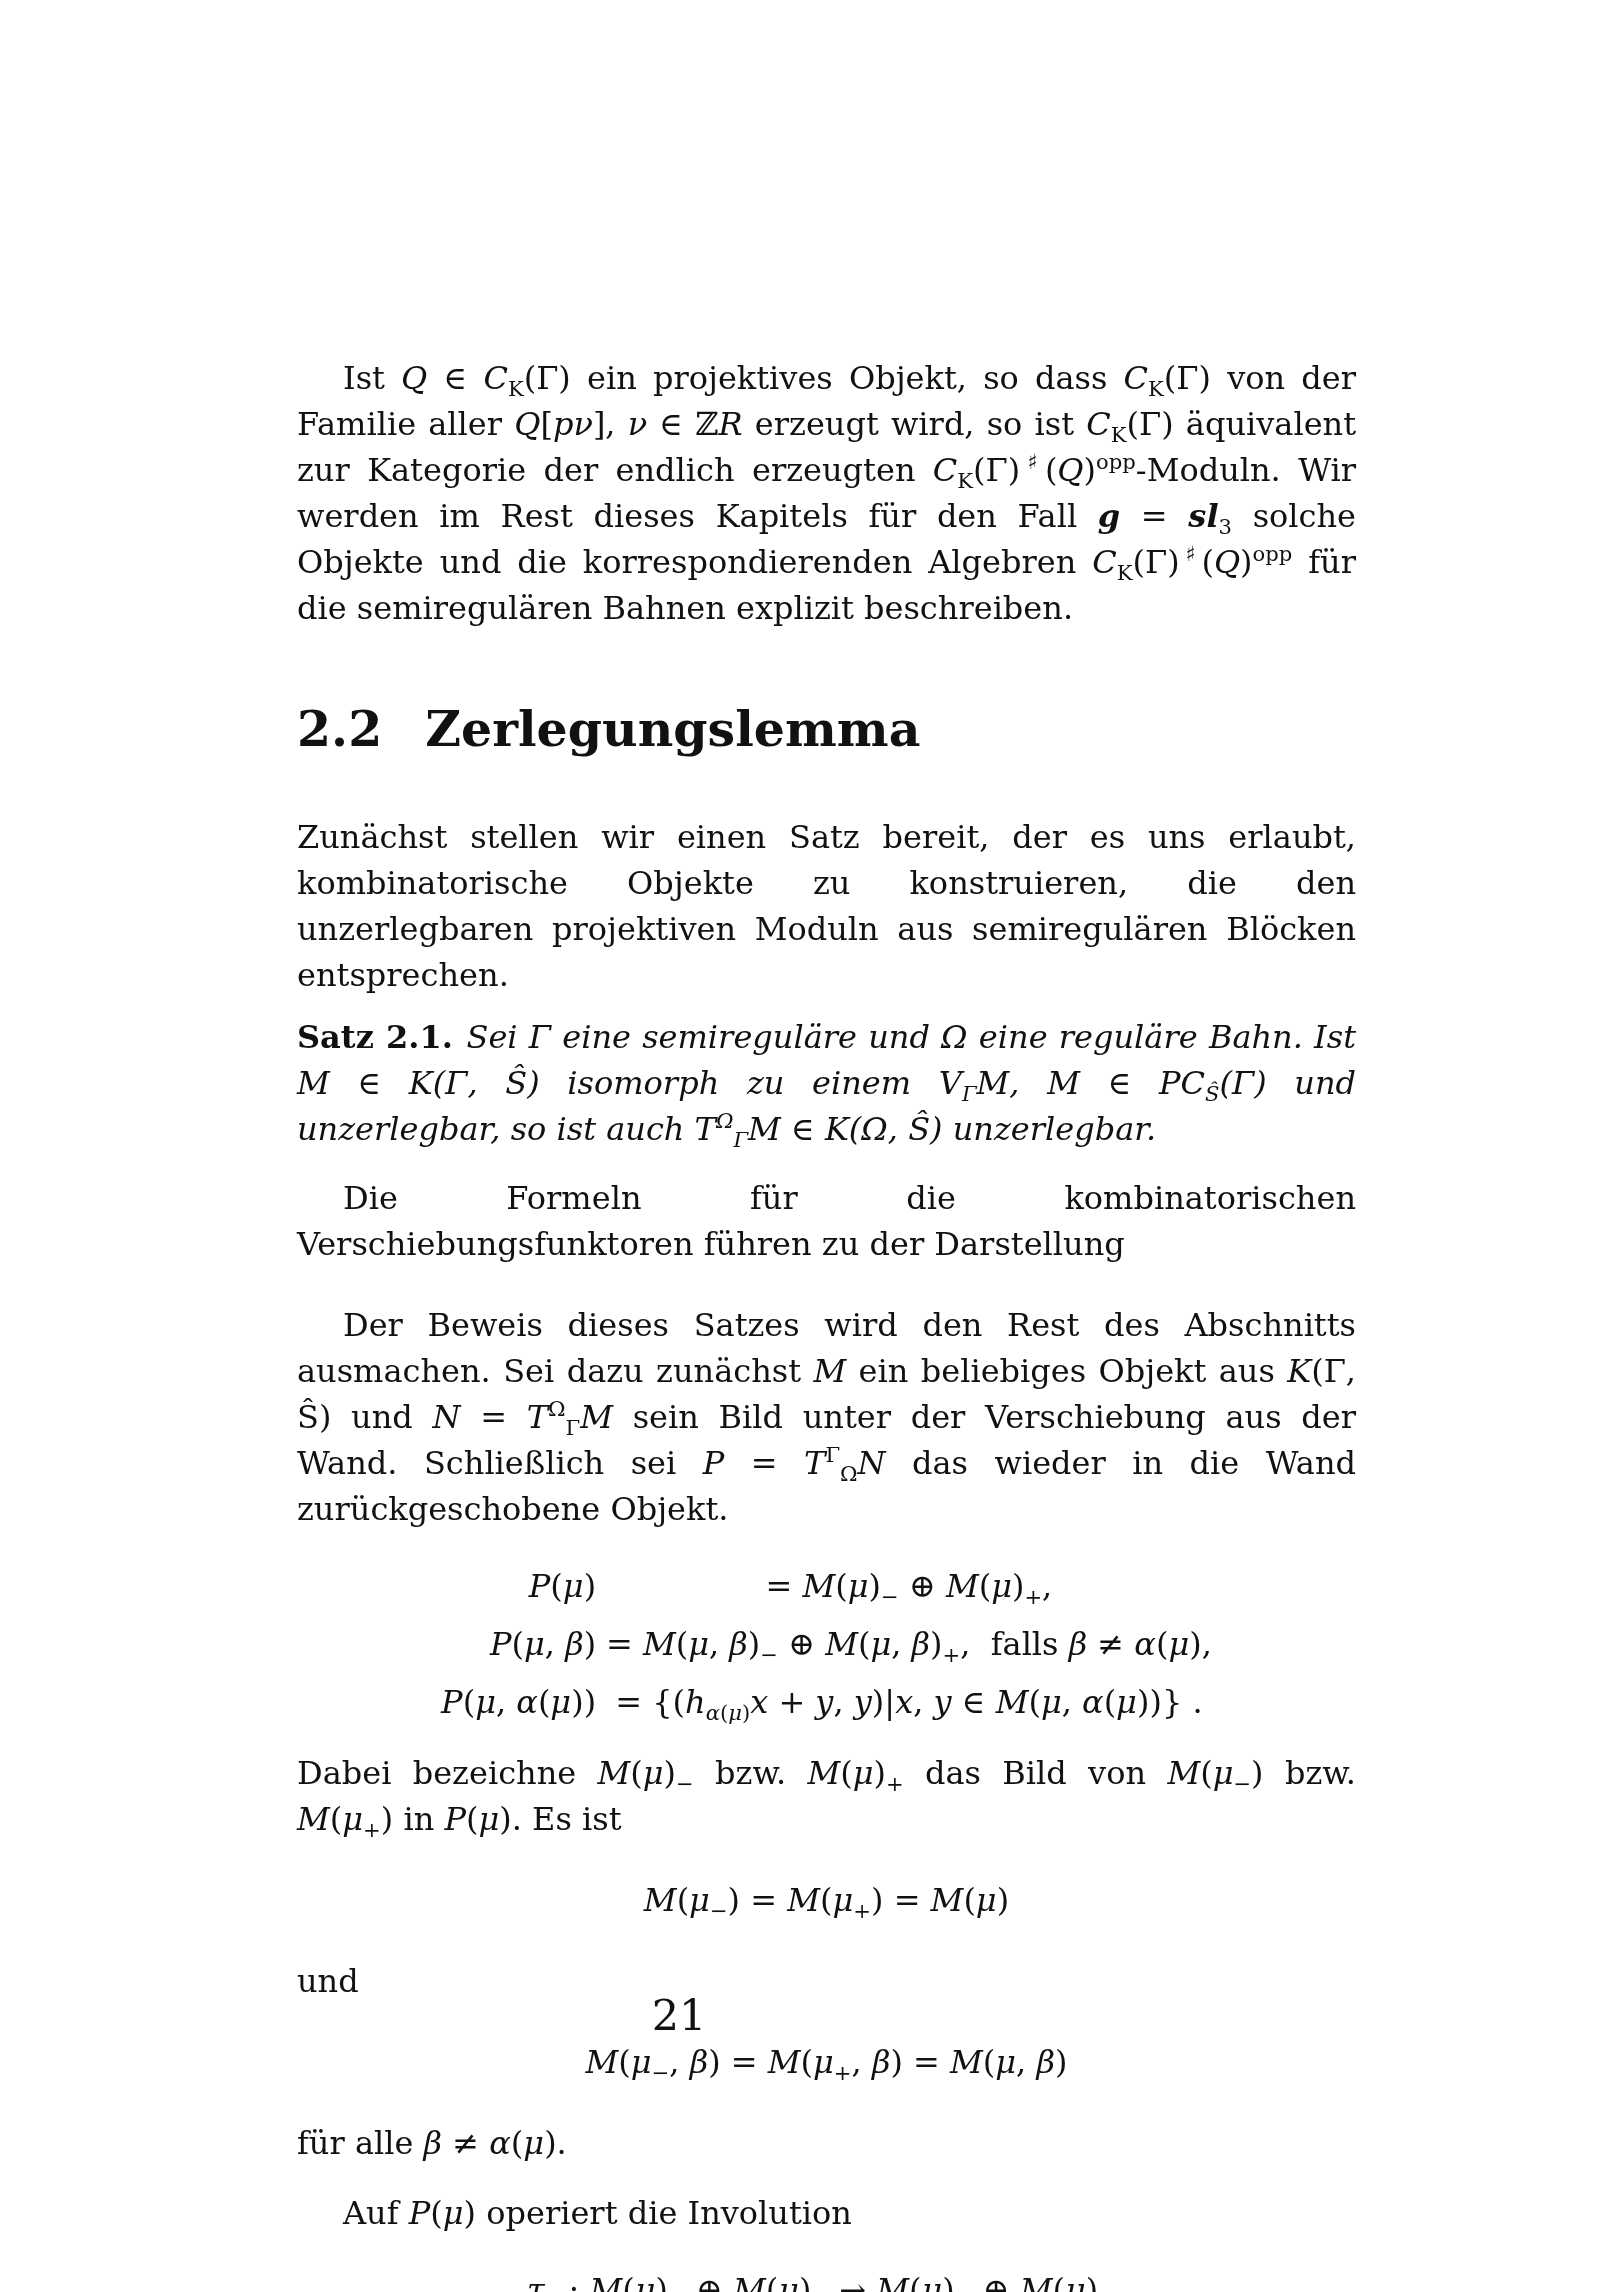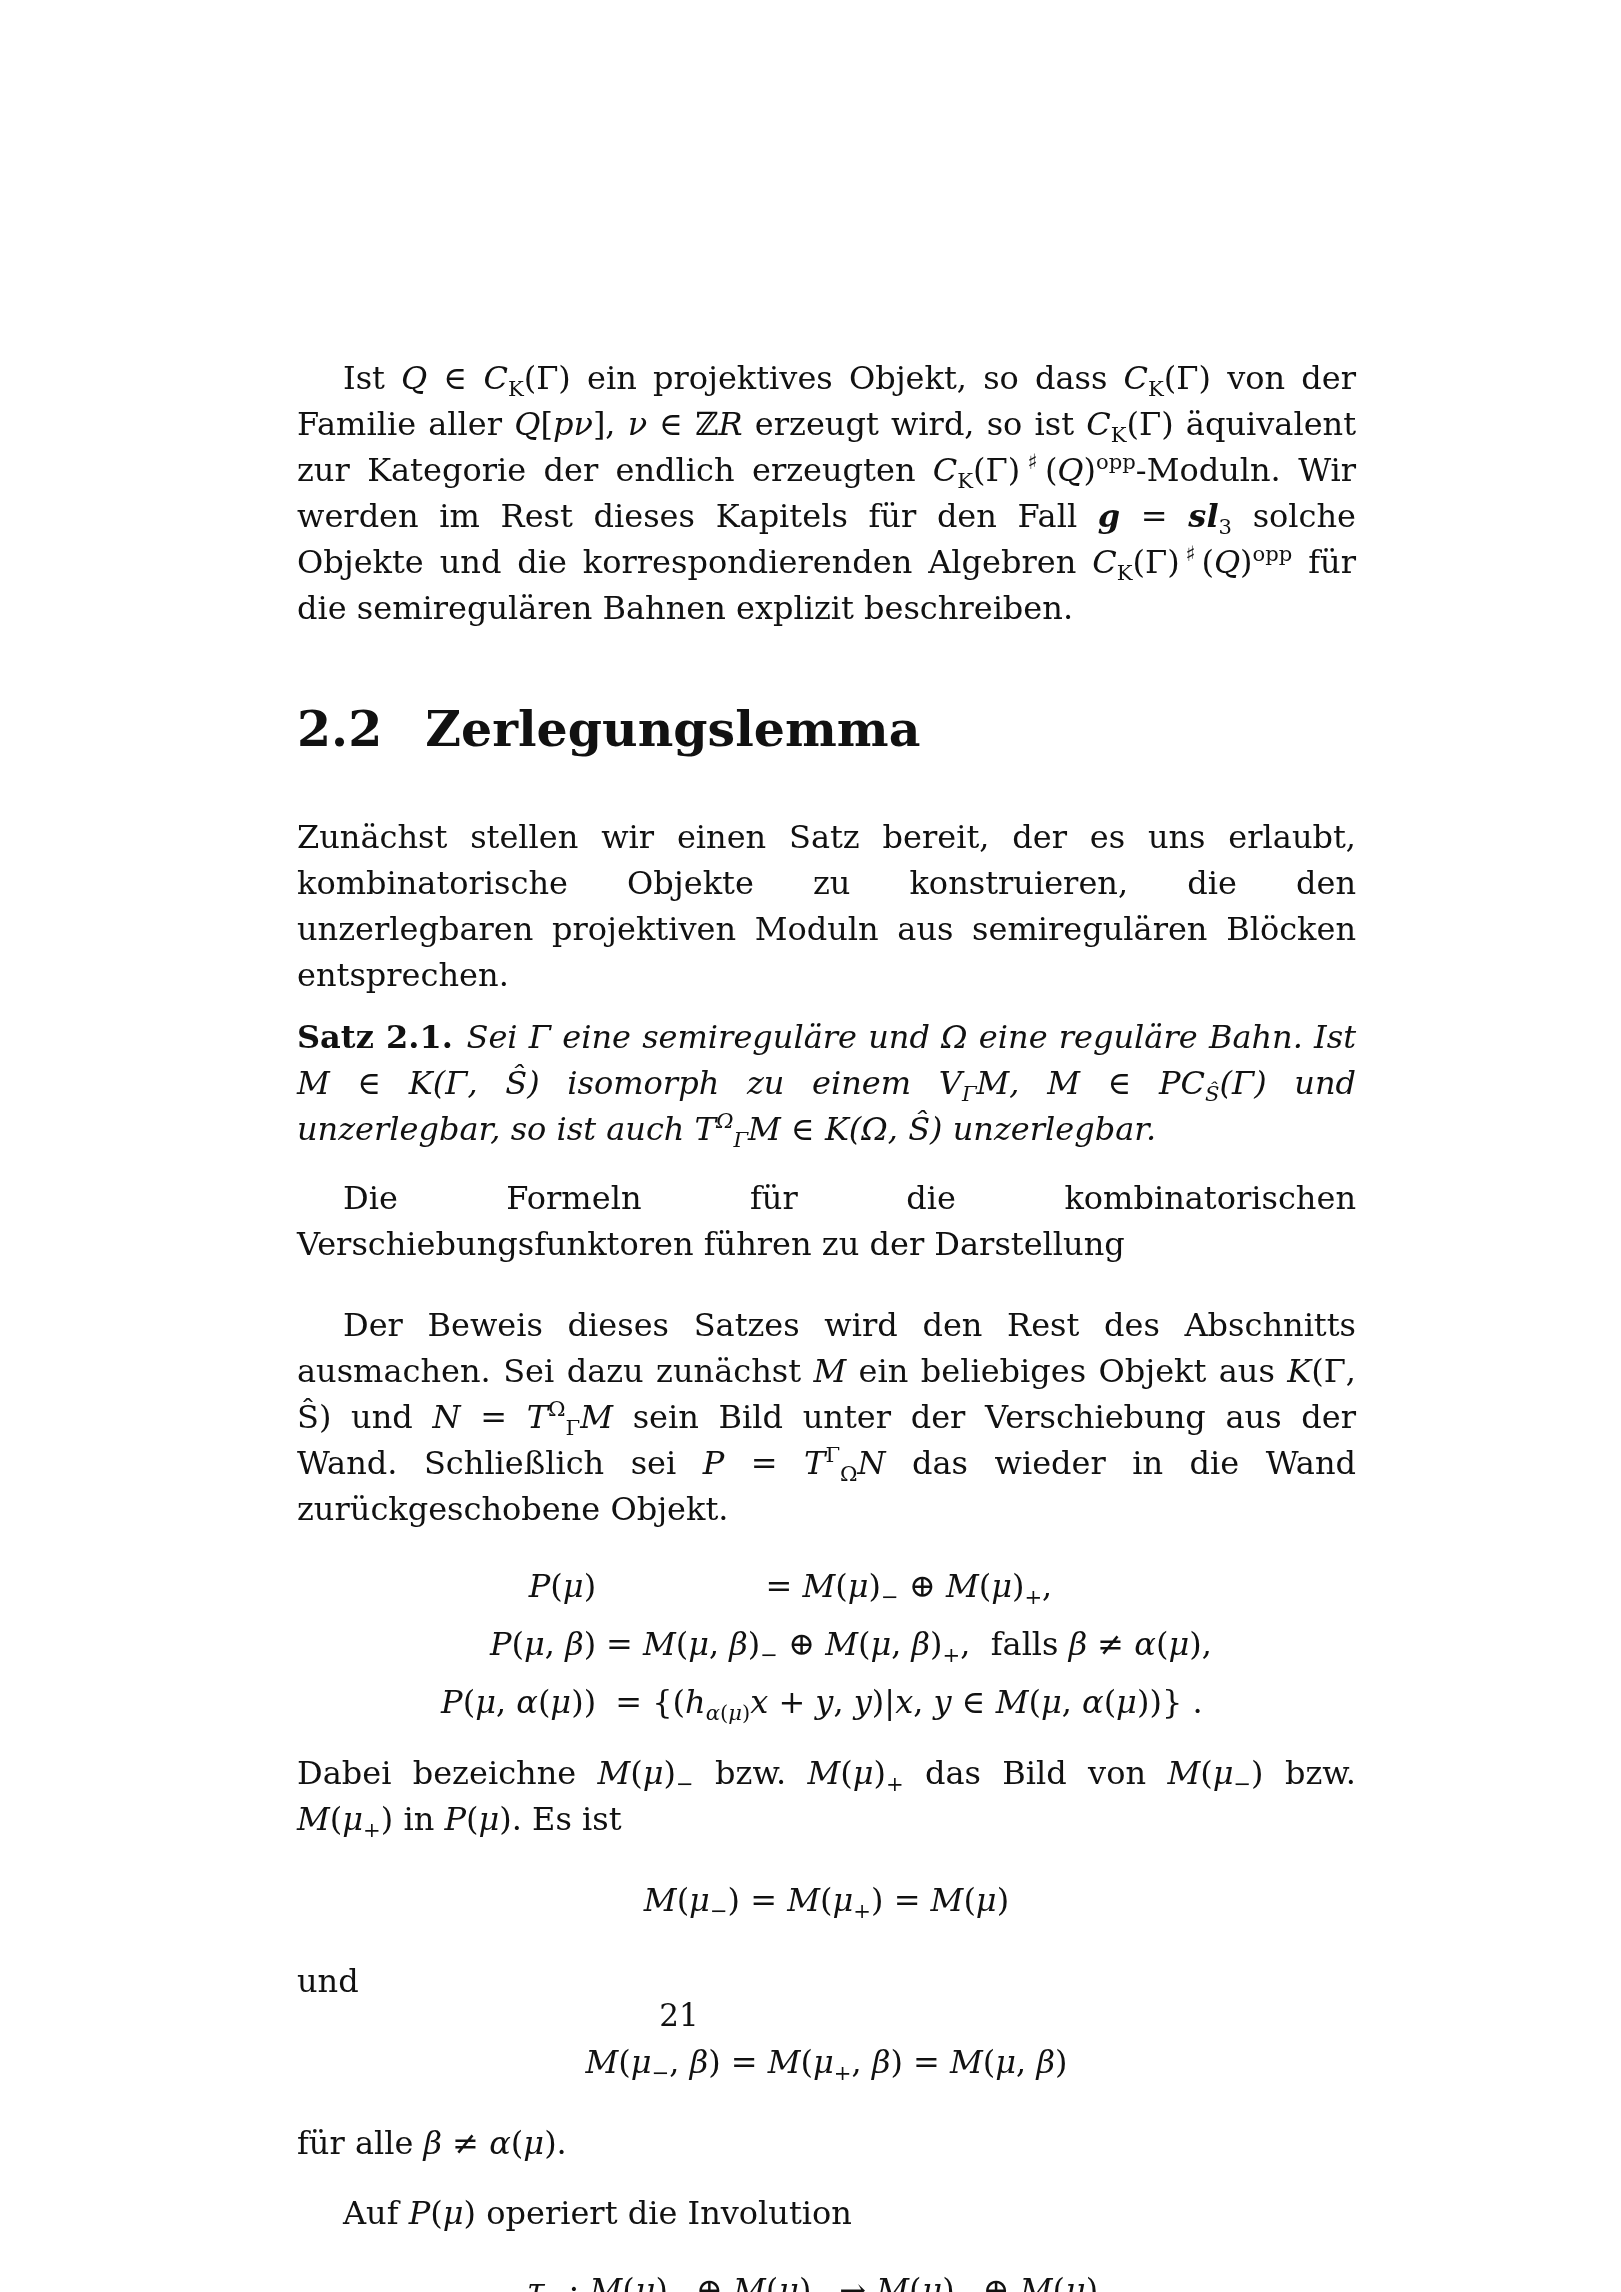--- a/index.html
+++ b/index.html
@@ -70,21 +70,21 @@
   .eq-tau {
     margin: 31px 0 0 0;
     text-align: center;
   }
   .page-number {
     position: absolute;
     top: 1996px;
     left: 0;
     width: 1358px;
     text-align: center;
-    font-size: 31px;
+    font-size: 43px;
     line-height: 39px;
   }
 </style>
 </head>
 <body>
 
 <div class="content">
 
   <p class="indent">Ist <i>Q</i> ∈ <i>C</i><sub>K</sub>(Γ) ein projektives Objekt, so dass <i>C</i><sub>K</sub>(Γ) von der Familie aller <i>Q</i>[<i>pν</i>], <i>ν</i> ∈ ℤ<i>R</i> erzeugt wird, so ist <i>C</i><sub>K</sub>(Γ) äquivalent zur Kategorie der endlich erzeugten <i>C</i><sub>K</sub>(Γ)<sup>♯</sup>(<i>Q</i>)<sup>opp</sup>-Moduln. Wir werden im Rest dieses Kapitels für den Fall <b><i>g</i></b> = <b><i>sl</i></b><sub>3</sub> solche Objekte und die korrespondierenden Algebren <i>C</i><sub>K</sub>(Γ)<sup>♯</sup>(<i>Q</i>)<sup>opp</sup> für die semiregulären Bahnen explizit beschreiben.</p>
 

